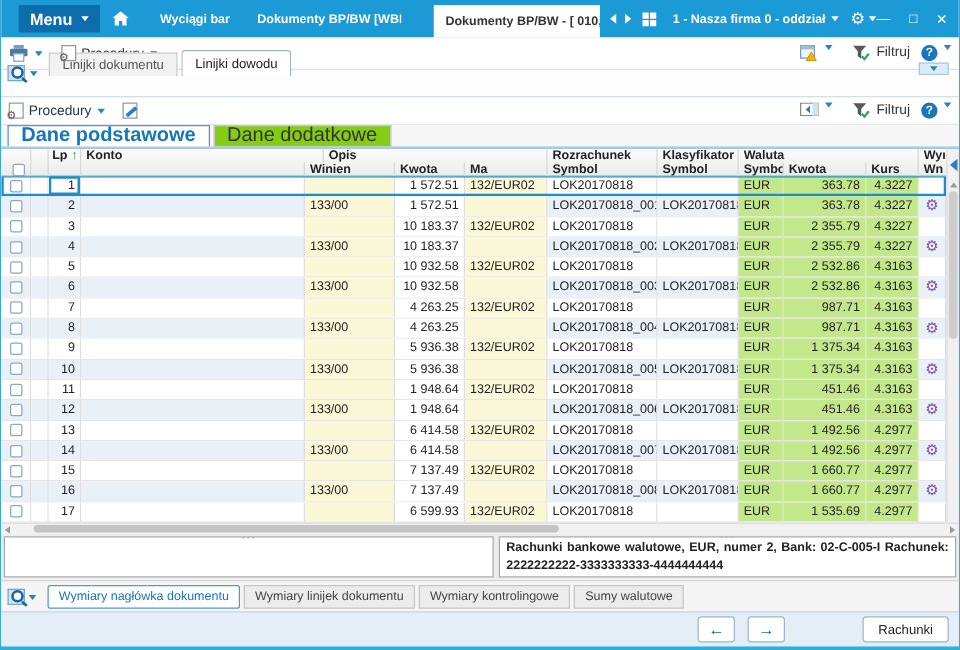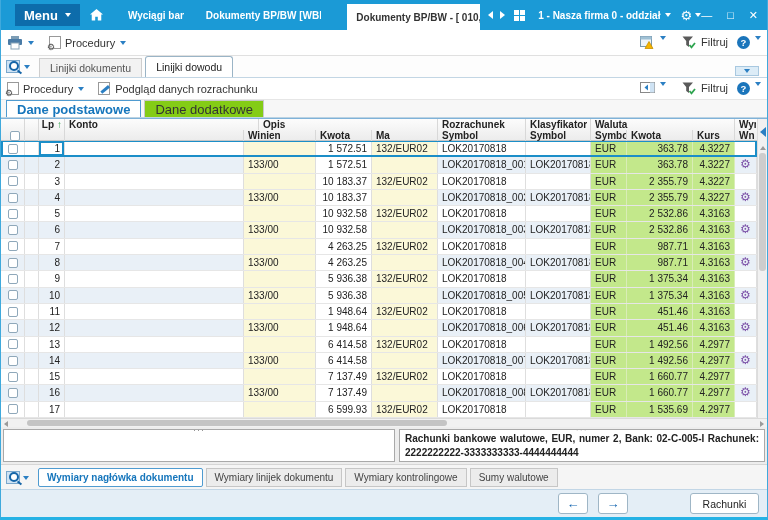--- a/index.html
+++ b/index.html
@@ -40,30 +40,30 @@
   .help{width:13px;height:13px;border-radius:50%;background:#1b75bb;color:#fff;font-weight:bold;font-size:9.5px;
         display:flex;align-items:center;justify-content:center}
   .proc-ic{position:relative;width:12px;height:13px;border:1px solid #999;background:#fff;display:inline-block}
   .proc-ic::after{content:"\2699";position:absolute;left:-3px;bottom:-4px;font-size:9px;color:#555;font-family:"DejaVu Sans",sans-serif}
   .pencil-ic{position:relative;width:12px;height:13px;border:1px solid #999;background:#fff;display:inline-block;margin-right:5px}
   .pencil-ic::after{content:"";position:absolute;left:1px;top:5px;width:10px;height:2.5px;background:#2b7fc3;transform:rotate(-40deg)}
   .lookup-ic{position:relative;width:14px;height:13px;border:1px solid #7aa7cc;background:#cfe3f4;display:inline-block}
   .lookup-ic::after{content:"";position:absolute;right:0;bottom:1px;width:6px;height:6px;border:2px solid #1565a8;border-radius:50%;background:#fff}
   .lookup-ic::before{content:"";position:absolute;right:-3px;bottom:-1px;width:5px;height:2px;background:#1565a8;transform:rotate(40deg)}
 
-  .linetabs{height:22px;flex:0 0 22px;display:flex;align-items:flex-end;background:#fdfdfd;border-bottom:1px solid #c3d6e4;padding:0 0 0 5px}
+  .linetabs{height:22px;flex:0 0 22px;display:flex;align-items:flex-end;background:#fdfdfd;border-bottom:1px solid #c3d6e4;padding:0 0 16px 5px}
   .linetabs .icwrap{align-self:center;display:flex;align-items:center;gap:4px;margin-right:9px}
   .ltab{height:19px;display:flex;align-items:center;padding:0 10px;font-size:10.5px;color:#555;background:#f2f2f2;
         border:1px solid #cecece;border-bottom:none;margin-right:3px}
   .ltab.active{background:#fff;color:#222;border:1px solid #9ab4c6;border-bottom:none;border-radius:3px 3px 0 0;height:21px}
   .more-tabs{margin-left:auto;margin-right:8px;align-self:flex-end;margin-bottom:1px;width:24px;height:10px;background:#dcecf7;
              border:1px solid #a8c8e0;display:flex;align-items:center;justify-content:center}
 
   .datatabs{height:18px;flex:0 0 18px;display:flex;align-items:flex-end;background:#f7f7f7;padding:0 0 0 5px;border-bottom:1px solid #bcd3e2}
-  .dtab{height:17px;display:flex;align-items:center;padding:0 10px;font-size:13px;margin-right:3px}
+  .dtab{height:17px;display:flex;align-items:center;padding:0 10px;font-size:16px;margin-right:3px}
   .dtab.active{background:#fff;border:1px solid #4f9bd0;border-bottom:none;color:#1676bc;font-weight:bold}
   .dtab.inactive{background:#84cc16;border:1px solid #c9c9c9;border-bottom:none;color:#333}
 
   
   .tablewrap{height:300px;flex:0 0 300px;display:flex;border-top:1px solid #7fb2d9;overflow:hidden}
   .tcols{width:756px;display:flex;flex-direction:column}
   .thead{height:22px;background:linear-gradient(#fcfcfc,#ececec);border-bottom:1px solid #c6c6c6;font-weight:bold}
   .hrow{height:11px;display:flex}
   .hcell{font-size:10px;line-height:11px;padding-left:4px;white-space:nowrap;overflow:hidden;border-right:1px solid #d8d8d8;color:#222}
   .hcell.noborder{border-right:1px solid transparent}
@@ -102,21 +102,21 @@
 
   
   .panels{height:37px;flex:0 0 37px;background:#ededed;display:flex;gap:4px;padding:2px 2px 2px 2px}
   .panel{background:#fff;border:1px solid #a9a9a9;position:relative}
   .panel-left{width:392px}
   .panel-right{flex:1;padding:2px 5px;font-weight:bold;font-size:10px;line-height:14px;text-align:justify;overflow:hidden}
   .grip{position:absolute;top:-3px;left:50%;transform:translateX(-50%);color:#888;font-size:9px;letter-spacing:1px;line-height:6px}
 
   .btabs{height:25px;flex:0 0 25px;display:flex;align-items:center;background:#f5f5f5;border-top:1px solid #d6d6d6;padding:1px 0 0 5px;gap:3px}
   .btab{height:19px;display:flex;align-items:center;padding:0 8px;font-size:10px}
-  .btab.active{background:#fff;border:1px solid #4f9bd0;border-radius:2px;color:#1676bc;font-weight:bold}
+  .btab.active{background:#fff;border:1px solid #4f9bd0;border-radius:2px;color:#1676bc;font-weight:normal}
   .btab.inactive{background:#ececec;border:1px solid #c6c6c6;color:#444}
 
   .footer{height:28px;flex:0 0 28px;background:#e4eef6;border-top:1px solid #c2d6e6;display:flex;align-items:center}
   .nav-btn{width:30px;height:21px;background:#fff;border:1px solid #9fb6c6;border-radius:3px;display:flex;align-items:center;
            justify-content:center;color:#1566b0;font-weight:bold;font-size:13px;line-height:1}
   .nav-prev{margin-left:557px}.nav-next{margin-left:10px}
   .close-btn{margin-left:62px;width:69px;height:21px;background:#fff;border:1px solid #9fb6c6;border-radius:3px;
              display:flex;align-items:center;justify-content:center;font-size:10.5px;color:#222}
   svg{display:block}
 </style>
@@ -205,21 +205,20 @@
     <span class="more-tabs">
         <span class="chev blue"></span>
       </span>
   </div>
 
   <div class="toolbar2">
     <span class="proc-ic"></span>
     <span class="tool-label">Procedury</span>
     <span class="chev blue"></span>
     <span class="pencil-ic" style="margin-left:14px"></span>
-    <span style="font-size:11px;color:#333">Podgląd danych rozrachunku</span>
     <div class="right-tools">
       <span>
         <svg width="15" height="11" viewBox="0 0 15 11">
           <rect x="0.5" y="0.5" width="14" height="10" fill="#fff" stroke="#888"></rect>
           <rect x="10" y="0.5" width="4.5" height="10" fill="#cfe3f4"></rect>
           <path d="M8 2.5L4.5 5.5 8 8.5z" fill="#2b7fc3"></path>
         </svg>
       </span>
       <span class="chev blue"></span>
       <span style="width:6px"></span>

